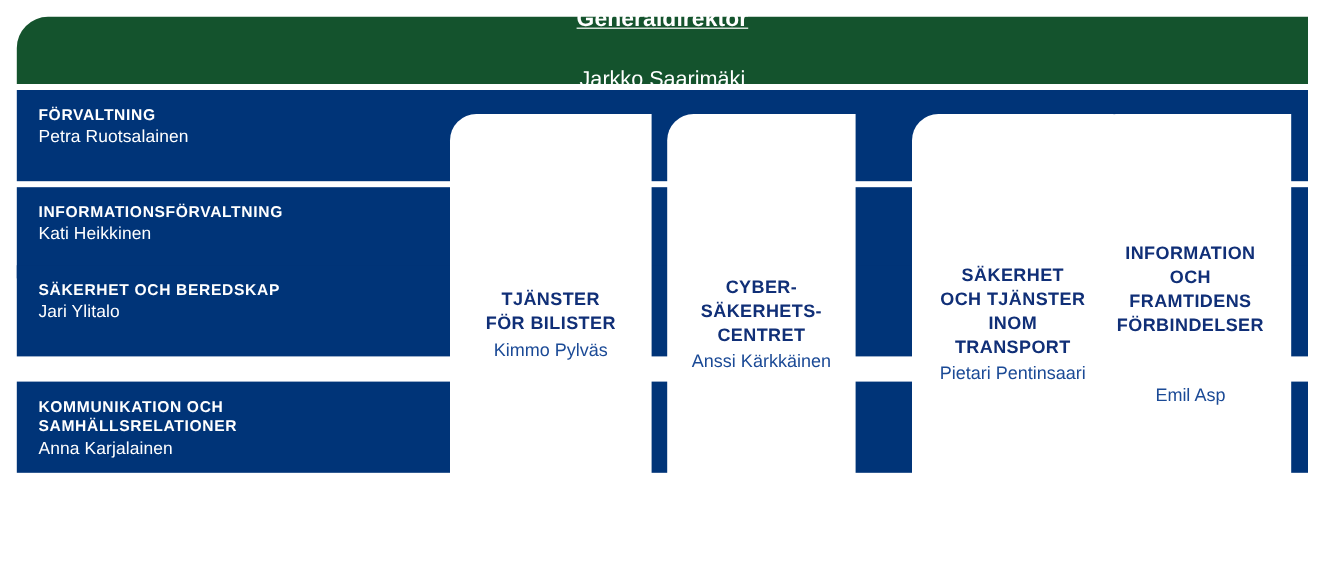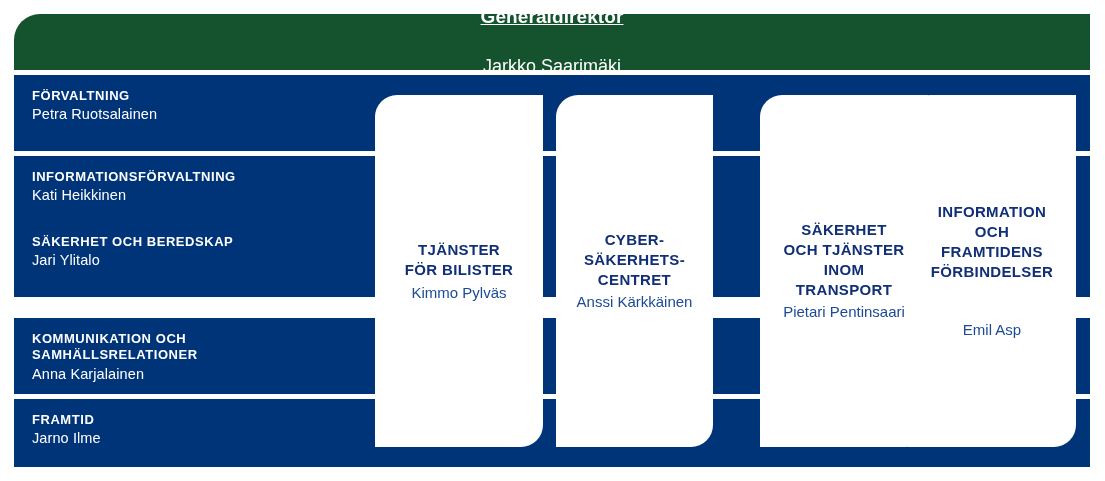--- a/index.html
+++ b/index.html
@@ -165,24 +165,20 @@
       <div class="unit-title">SÄKERHET OCH BEREDSKAP</div>
       <div class="unit-person">Jari Ylitalo</div>
     </div>
 
     <div class="unit-row r3">
       <div class="unit-title">KOMMUNIKATION OCH
 SAMHÄLLSRELATIONER</div>
       <div class="unit-person">Anna Karjalainen</div>
     </div>
 
-    <div class="unit-row r4">
-      <div class="unit-title">FRAMTID</div>
-      <div class="unit-person">Jarno Ilme</div>
-    </div>
 
   </div>
 
   <div class="cards-layer">
 
     <div class="dept-card c0">
       <div class="dept-title">TJÄNSTER
 FÖR BILISTER</div>
       <div class="dept-person">Kimmo Pylväs</div>
     </div>

